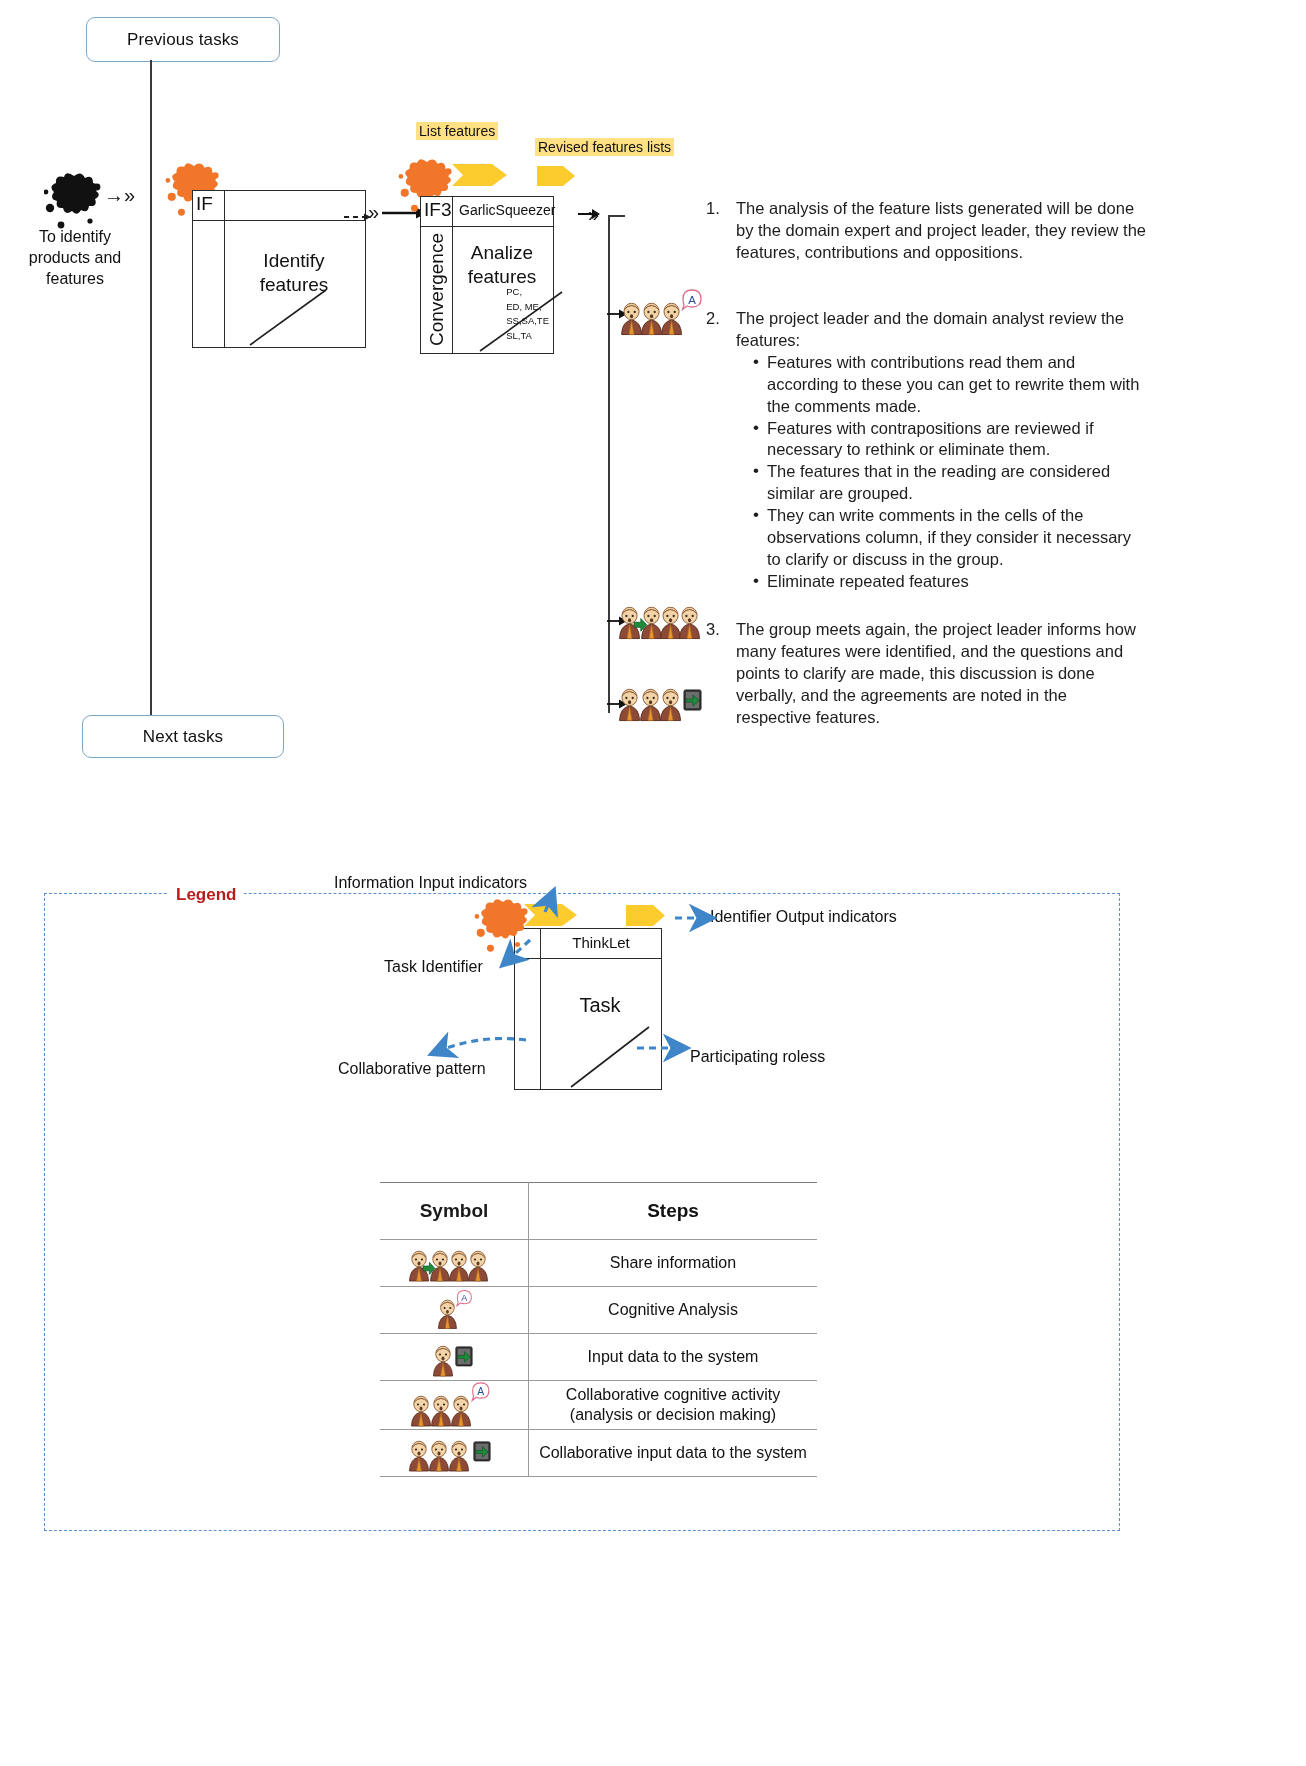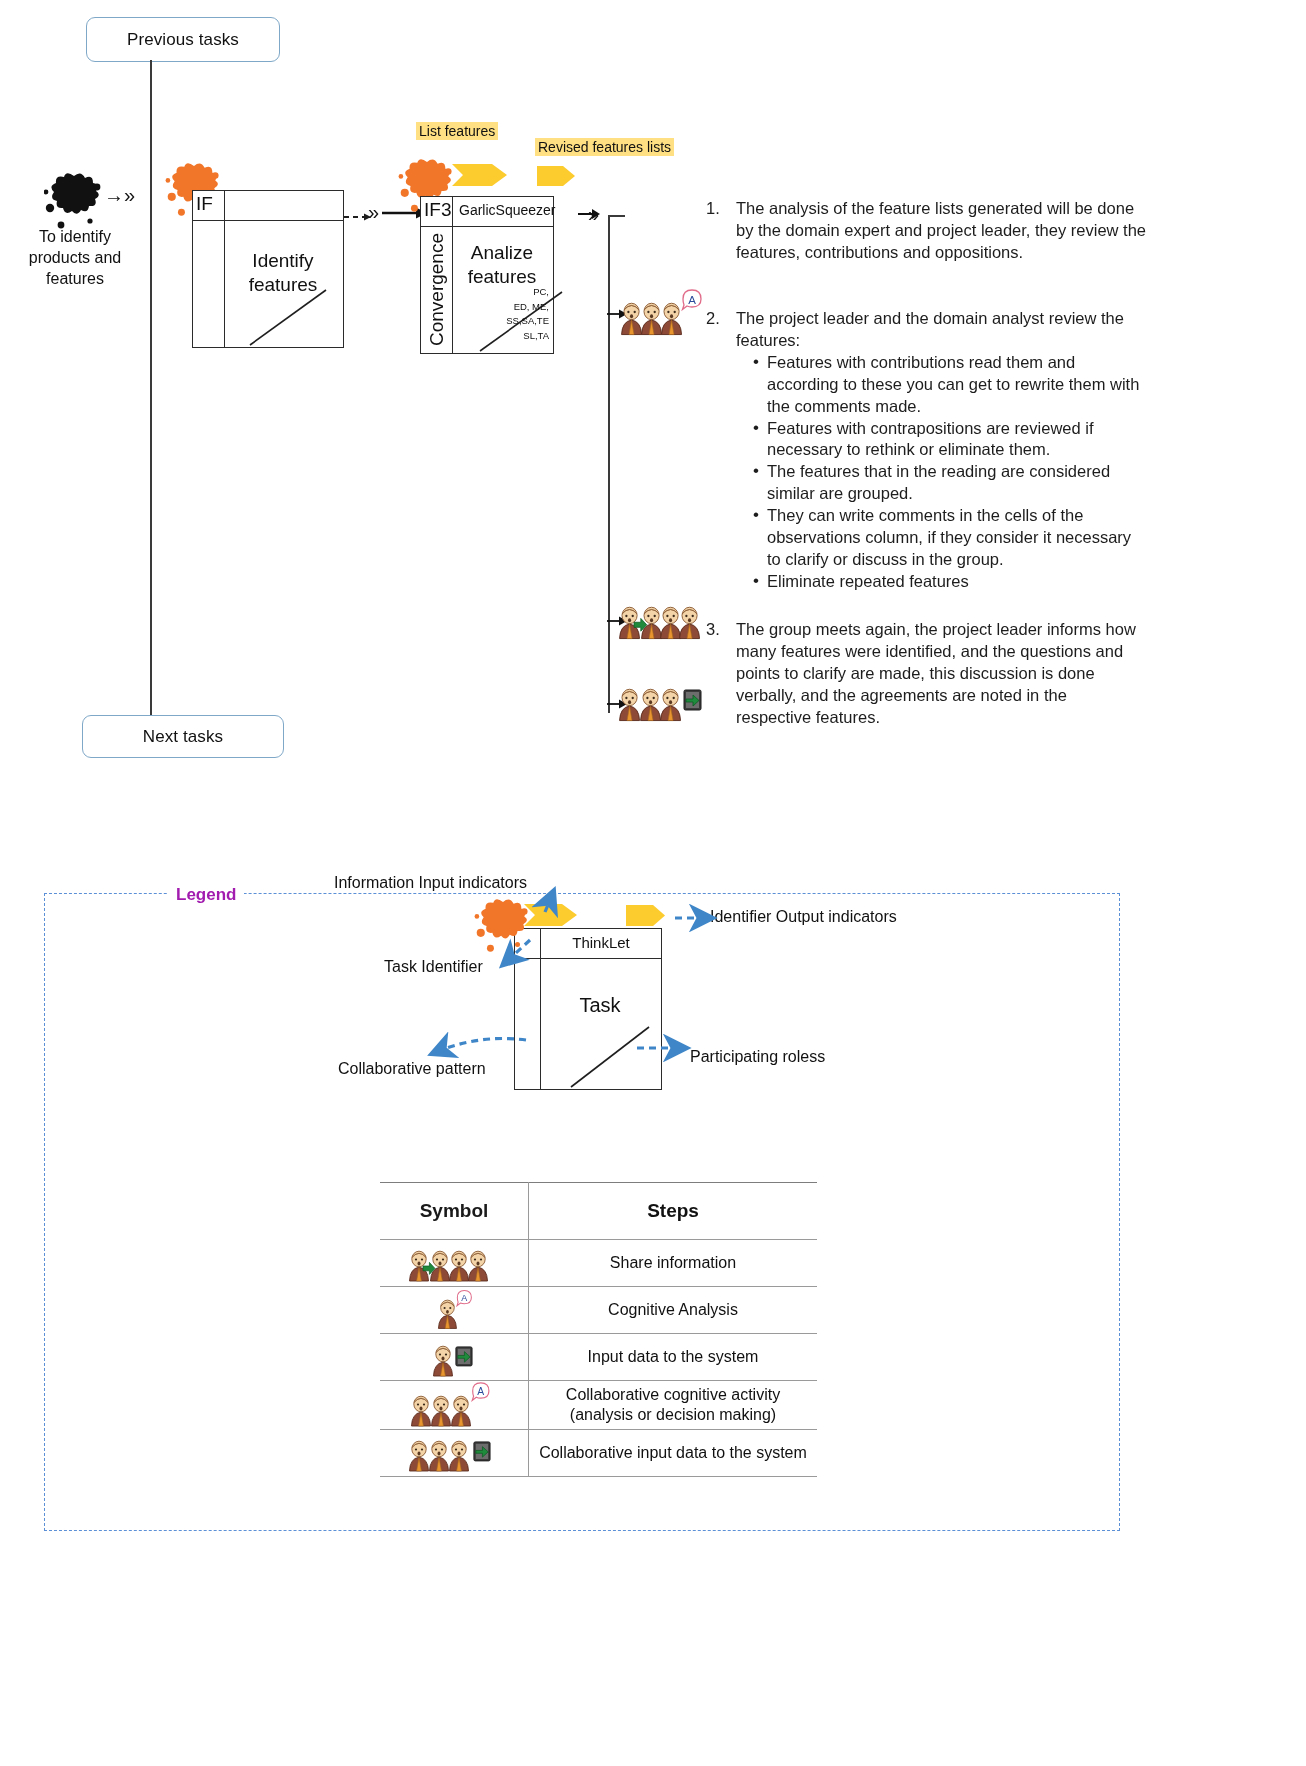--- a/index.html
+++ b/index.html
@@ -85,21 +85,20 @@
     font-size: 19px;
     color: #111;
     white-space: nowrap;
   }
   .diag-line { position: absolute; overflow: visible; }
   .roles-text {
     position: absolute;
     font-size: 9.5px;
     line-height: 1.55;
     color: #111;
-    text-align: right;
     white-space: nowrap;
   }
   .flag-label {
     position: absolute;
     background: #ffe083;
     font-size: 14px;
     color: #111;
     padding: 1px 3px;
     white-space: nowrap;
   }
@@ -160,21 +159,21 @@
     position: absolute;
     border: 1.6px dashed #5b8fd6;
     box-sizing: border-box;
     background: transparent;
   }
   .legend-title {
     position: absolute;
     background: #ffffff;
     font-size: 17px;
     font-weight: bold;
-    color: #a21caf;
+    color: #b91c1c;
     padding: 0 8px;
   }
   .legend-label {
     position: absolute;
     font-size: 16px;
     color: #111;
     white-space: nowrap;
   }
 
   
@@ -284,21 +283,21 @@
   </div>
   <div class="start-caption" style="left:20px; top:226px; width:110px;">To identify products and features</div>
   <div class="glyph" style="left:104px; top:185px;">→»</div>
 
   <div class="abs" style="left:165px; top:162px;">
     <svg width="58" height="60" viewBox="0 0 60 62">
         <use href="#sp-splash"></use>
       </svg>
   </div>
 
-  <div class="task-box abs" style="left:192px; top:190px; width:152px; height:158px;">
+  <div class="task-box abs" style="left:192px; top:190px; width:174px; height:158px;">
     <div class="task-hdr"></div>
     <div class="task-idcol"></div>
     <div class="task-id">IF</div>
     <div class="thinklet-name"></div>
     <div class="task-title" style="top:58px;">Identify features</div>
     <svg class="diag-line" style="left:31px; top:29px; width:118px; height:128px;" viewBox="0 0 118 128">
       <line x1="26" y1="125" x2="102" y2="70" stroke="#1f1f1f" stroke-width="1.6"></line>
     </svg>
   </div>
 

